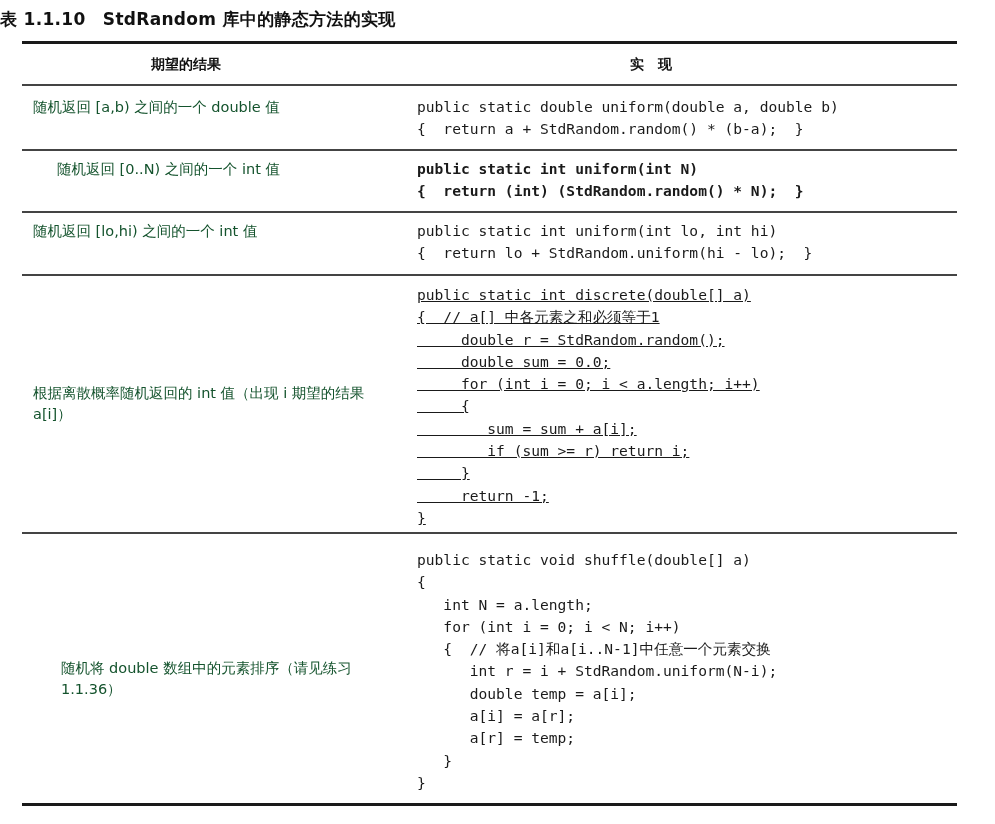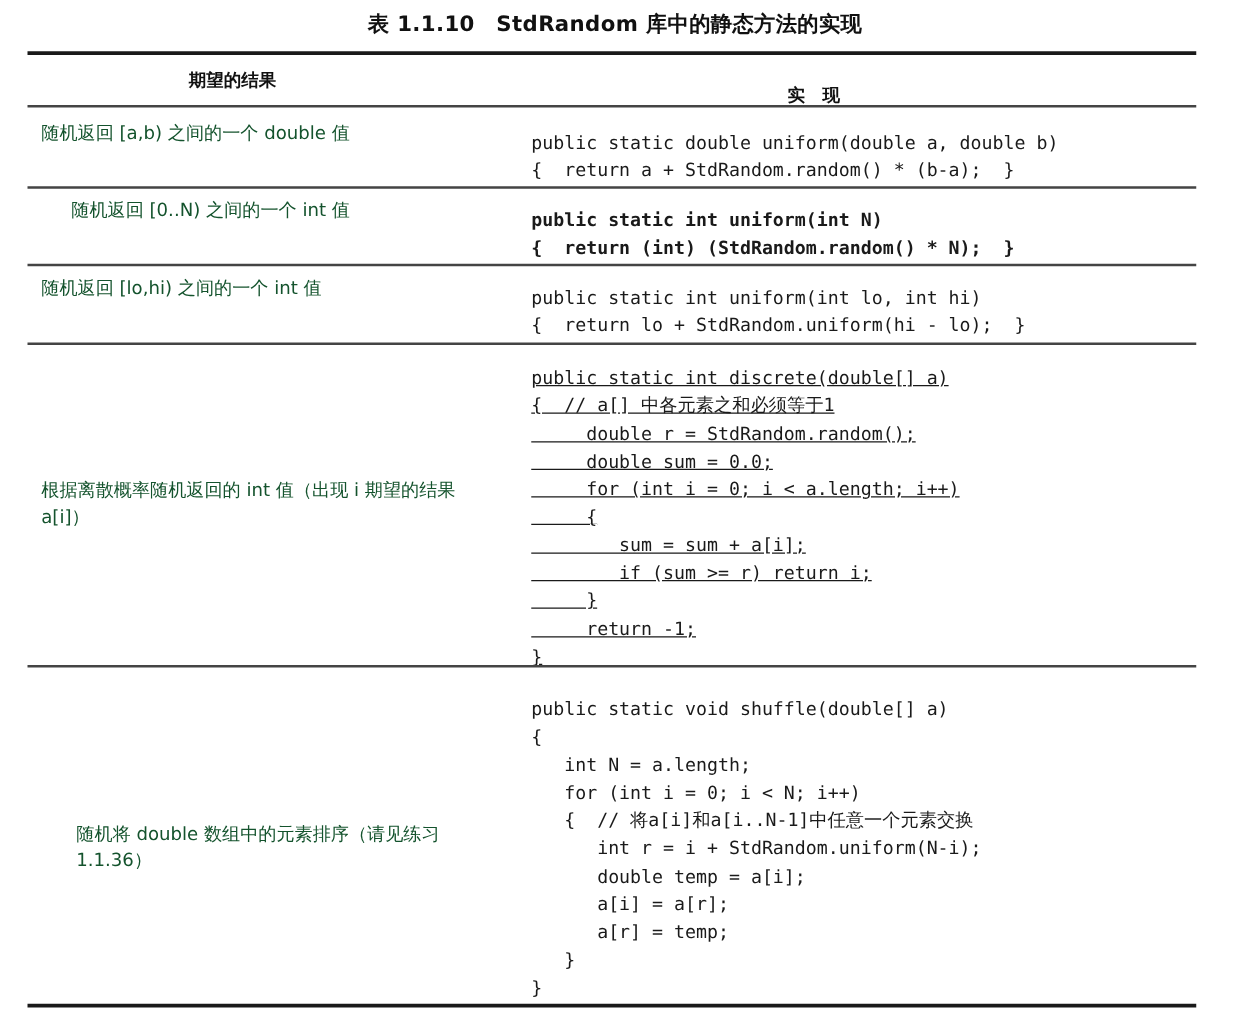--- a/index.html
+++ b/index.html
@@ -11,23 +11,23 @@
       width: 995px;
       height: 824px;
       position: relative;
       overflow: hidden;
       color: #1a1a1a;
       font-family: "DejaVu Sans", "Liberation Sans", sans-serif;
     }
     .title {
       position: absolute;
       top: 8px;
-      left: 12px;
+      left: 0;
       width: 960px;
-      text-align: center;
+      text-align: left;
       font-size: 17px;
       font-weight: bold;
       letter-spacing: 0.3px;
       color: #111;
     }
     .rule {
       position: absolute;
       left: 22px;
       width: 935px;
       background: #1a1a1a;
@@ -36,39 +36,39 @@
     .rule.thin { height: 1.5px; background: #444; }
 
     .hdr {
       position: absolute;
       top: 56px;
       font-size: 14px;
       font-weight: bold;
       color: #111;
     }
     .hdr.left { left: 151px; }
-    .hdr.right { left: 630px; letter-spacing: 14px; margin-top: 12px; }
+    .hdr.right { left: 630px; letter-spacing: 14px; }
 
     .row {
       position: absolute;
       left: 22px;
       width: 935px;
     }
     .desc {
       position: absolute;
       left: 11px;
       width: 360px;
       font-size: 14.5px;
       line-height: 21px;
       color: #14532d;
     }
     .code {
       position: absolute;
       left: 395px;
-      margin: 8px;
+      margin: 0;
       font-family: "DejaVu Sans Mono", "Liberation Mono", monospace;
       font-size: 14.6px;
       line-height: 22.3px;
       color: #1a1a1a;
       white-space: pre;
     }
   </style>
 </head>
 <body>
 

